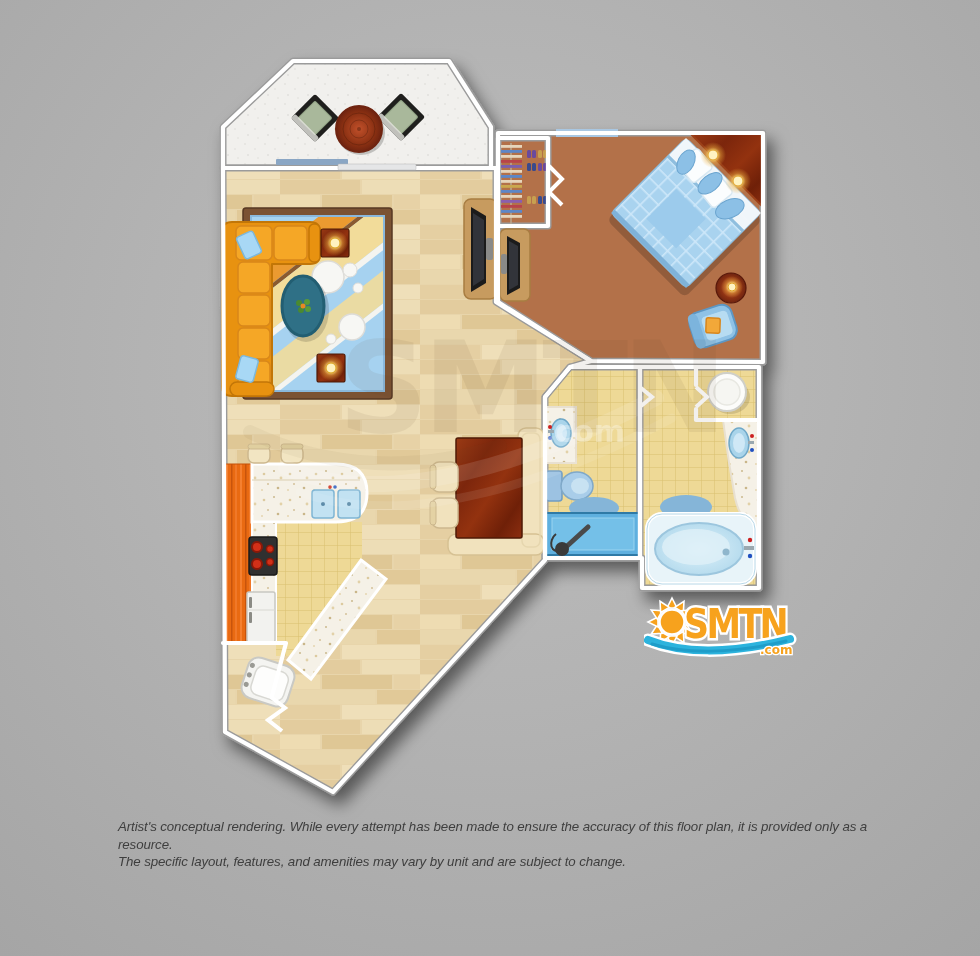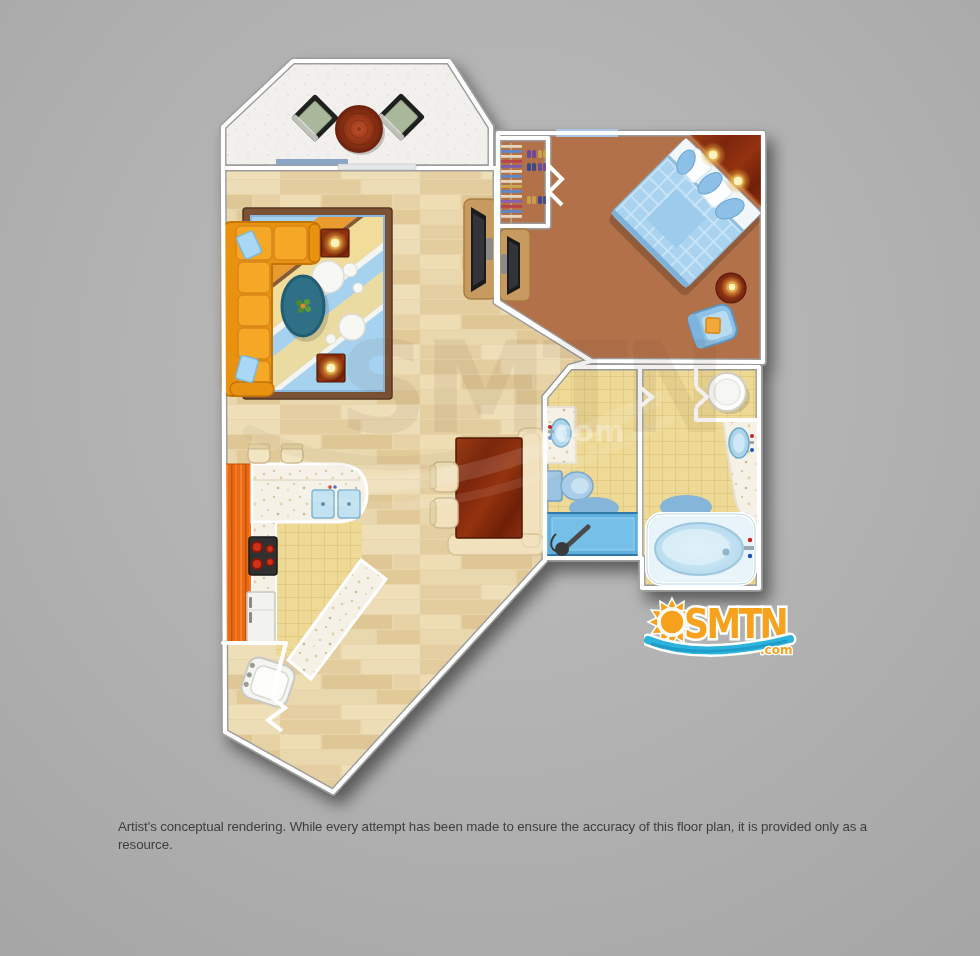--- a/index.html
+++ b/index.html
@@ -6,21 +6,21 @@
   body{
     width:980px;height:956px;overflow:hidden;position:relative;
     background:radial-gradient(circle at 50% 38%, #bdbdbd 0%, #b3b3b3 45%, #a5a5a5 100%);
     font-family:"Liberation Sans", sans-serif;
   }
   #plan{position:absolute;left:0;top:0;}
   .logo{position:absolute;left:644px;top:590px;width:160px;height:80px;}
   .disclaimer{
     position:absolute;left:118px;top:818px;width:800px;
     font-family:"Liberation Sans", sans-serif;
-    font-size:13.3px;line-height:17.5px;color:#3e3e3e;
+    font-style:italic;font-size:13.3px;line-height:17.5px;color:#3e3e3e;
     letter-spacing:-0.1px;
   }
   .logo-text{font-family:"DejaVu Sans", sans-serif;font-weight:bold;}
 </style>
 </head>
 <body>
 
 <svg id="plan" width="980" height="956" viewBox="0 0 980 956" xmlns="http://www.w3.org/2000/svg">
   <defs>
     <filter id="unitShadow" x="-10%" y="-10%" width="125%" height="125%">
@@ -455,13 +455,14 @@
       <path d="M4,50 C36,63 84,65 146,49" stroke="#ffffff" stroke-width="13"></path>
       <path d="M4,50 C36,63 84,65 146,49" stroke="#2cb3dd" stroke-width="8"></path>
       <path d="M8,54 C40,64 90,64 142,51" stroke="#1c97c4" stroke-width="3" opacity="0.8"></path>
     </g>
     <text class="logo-text" x="116" y="64" font-size="12" fill="#f7a21d" stroke="#ffffff" stroke-width="2.5" style="paint-order:stroke">.com</text>
   </svg>
 </div>
 
 <div class="disclaimer">
   <div>Artist's conceptual rendering. While every attempt has been made to ensure the accuracy of this floor plan, it is provided only as a resource.</div>
+  <div>The specific layout, features, and amenities may vary by unit and are subject to change.</div>
 </div>
 
 </body></html>

